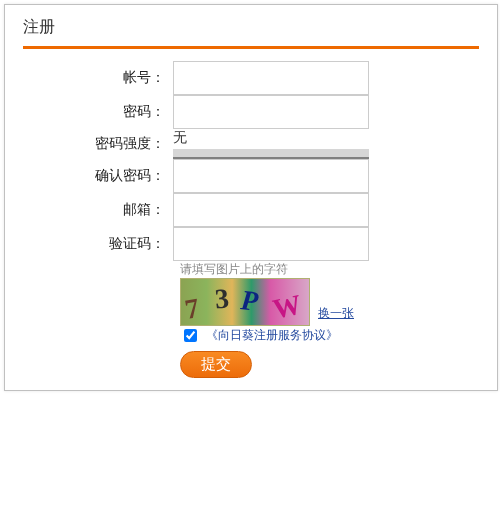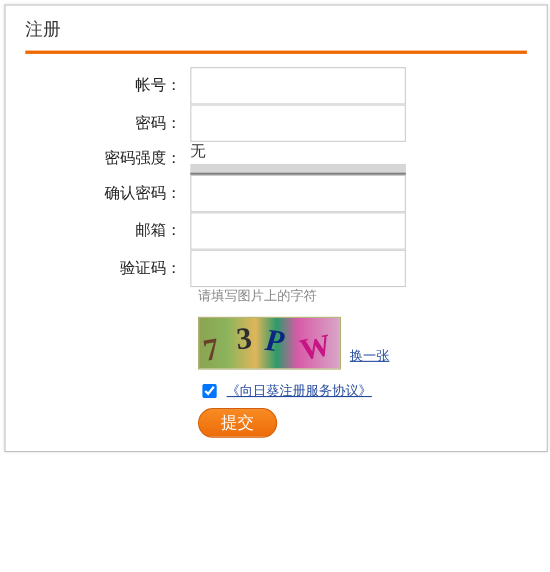--- a/index.html
+++ b/index.html
@@ -49,39 +49,39 @@
       background: #fff;
       outline: none;
     }
     .strength-col { display: flex; flex-direction: column; }
     .strength-text { font-size: 14px; margin-bottom: 2px; color:#333; }
     .strength-bar {
       width: 196px; height: 10px;
       background: #d6d6d6;
       border-bottom: 2px solid #808080;
     }
-    .helper-col { margin-left: 157px; display:flex; flex-direction:column; gap:10px; }
+    .helper-col { margin-left: 157px; display:flex; flex-direction:column; }
     .helper-text { font-size: 12px; color: #888; }
     .captcha-row { display:flex; align-items:flex-end; gap:8px; }
     .captcha-img {
       width: 130px; height: 48px;
       border: 1px solid #b0b070;
       background: linear-gradient(90deg,#8ba352 0%, #8bb45c 20%, #e0b55a 40%, #2e9a6a 55%, #d85aa8 70%, #d8a7c7 100%);
       position: relative; overflow: hidden;
       font-family: Georgia, serif;
     }
     .captcha-img span { position:absolute; font-weight:700; font-size:28px; }
     .c1 { left:4px; top:14px; color:#6a3f2a; transform: rotate(-10deg);}
     .c2 { left:34px; top:4px;  color:#2e2e2e; transform: rotate(-5deg);}
     .c3 { left:60px; top:6px;  color:#0b2580; transform: rotate(6deg); font-style:italic;}
     .c4 { left:92px; top:12px; color:#c71585; transform: rotate(-12deg);}
     .change-link { font-size:12px; color:#244a9f; text-decoration: underline; cursor:pointer; margin-bottom:4px;}
     .agree-row { display:flex; align-items:center; gap:6px; font-size:12px; }
     .agree-row input { width:13px; height:13px; }
-    .tos-link { color:#244a9f; text-decoration: underline; cursor:pointer;text-align:right; }
+    .tos-link { color:#244a9f; cursor:pointer;text-align:right; }
     .submit-row { margin-left:157px; margin-top:6px; }
     .btn-submit {
       background: linear-gradient(#f98a22,#ec6c0a);
       border: 1px solid #d45e06;
       color: #fff;
       font-size: 15px;
       padding: 3px 20px;
       border-radius: 14px;
       cursor: pointer;
     }

